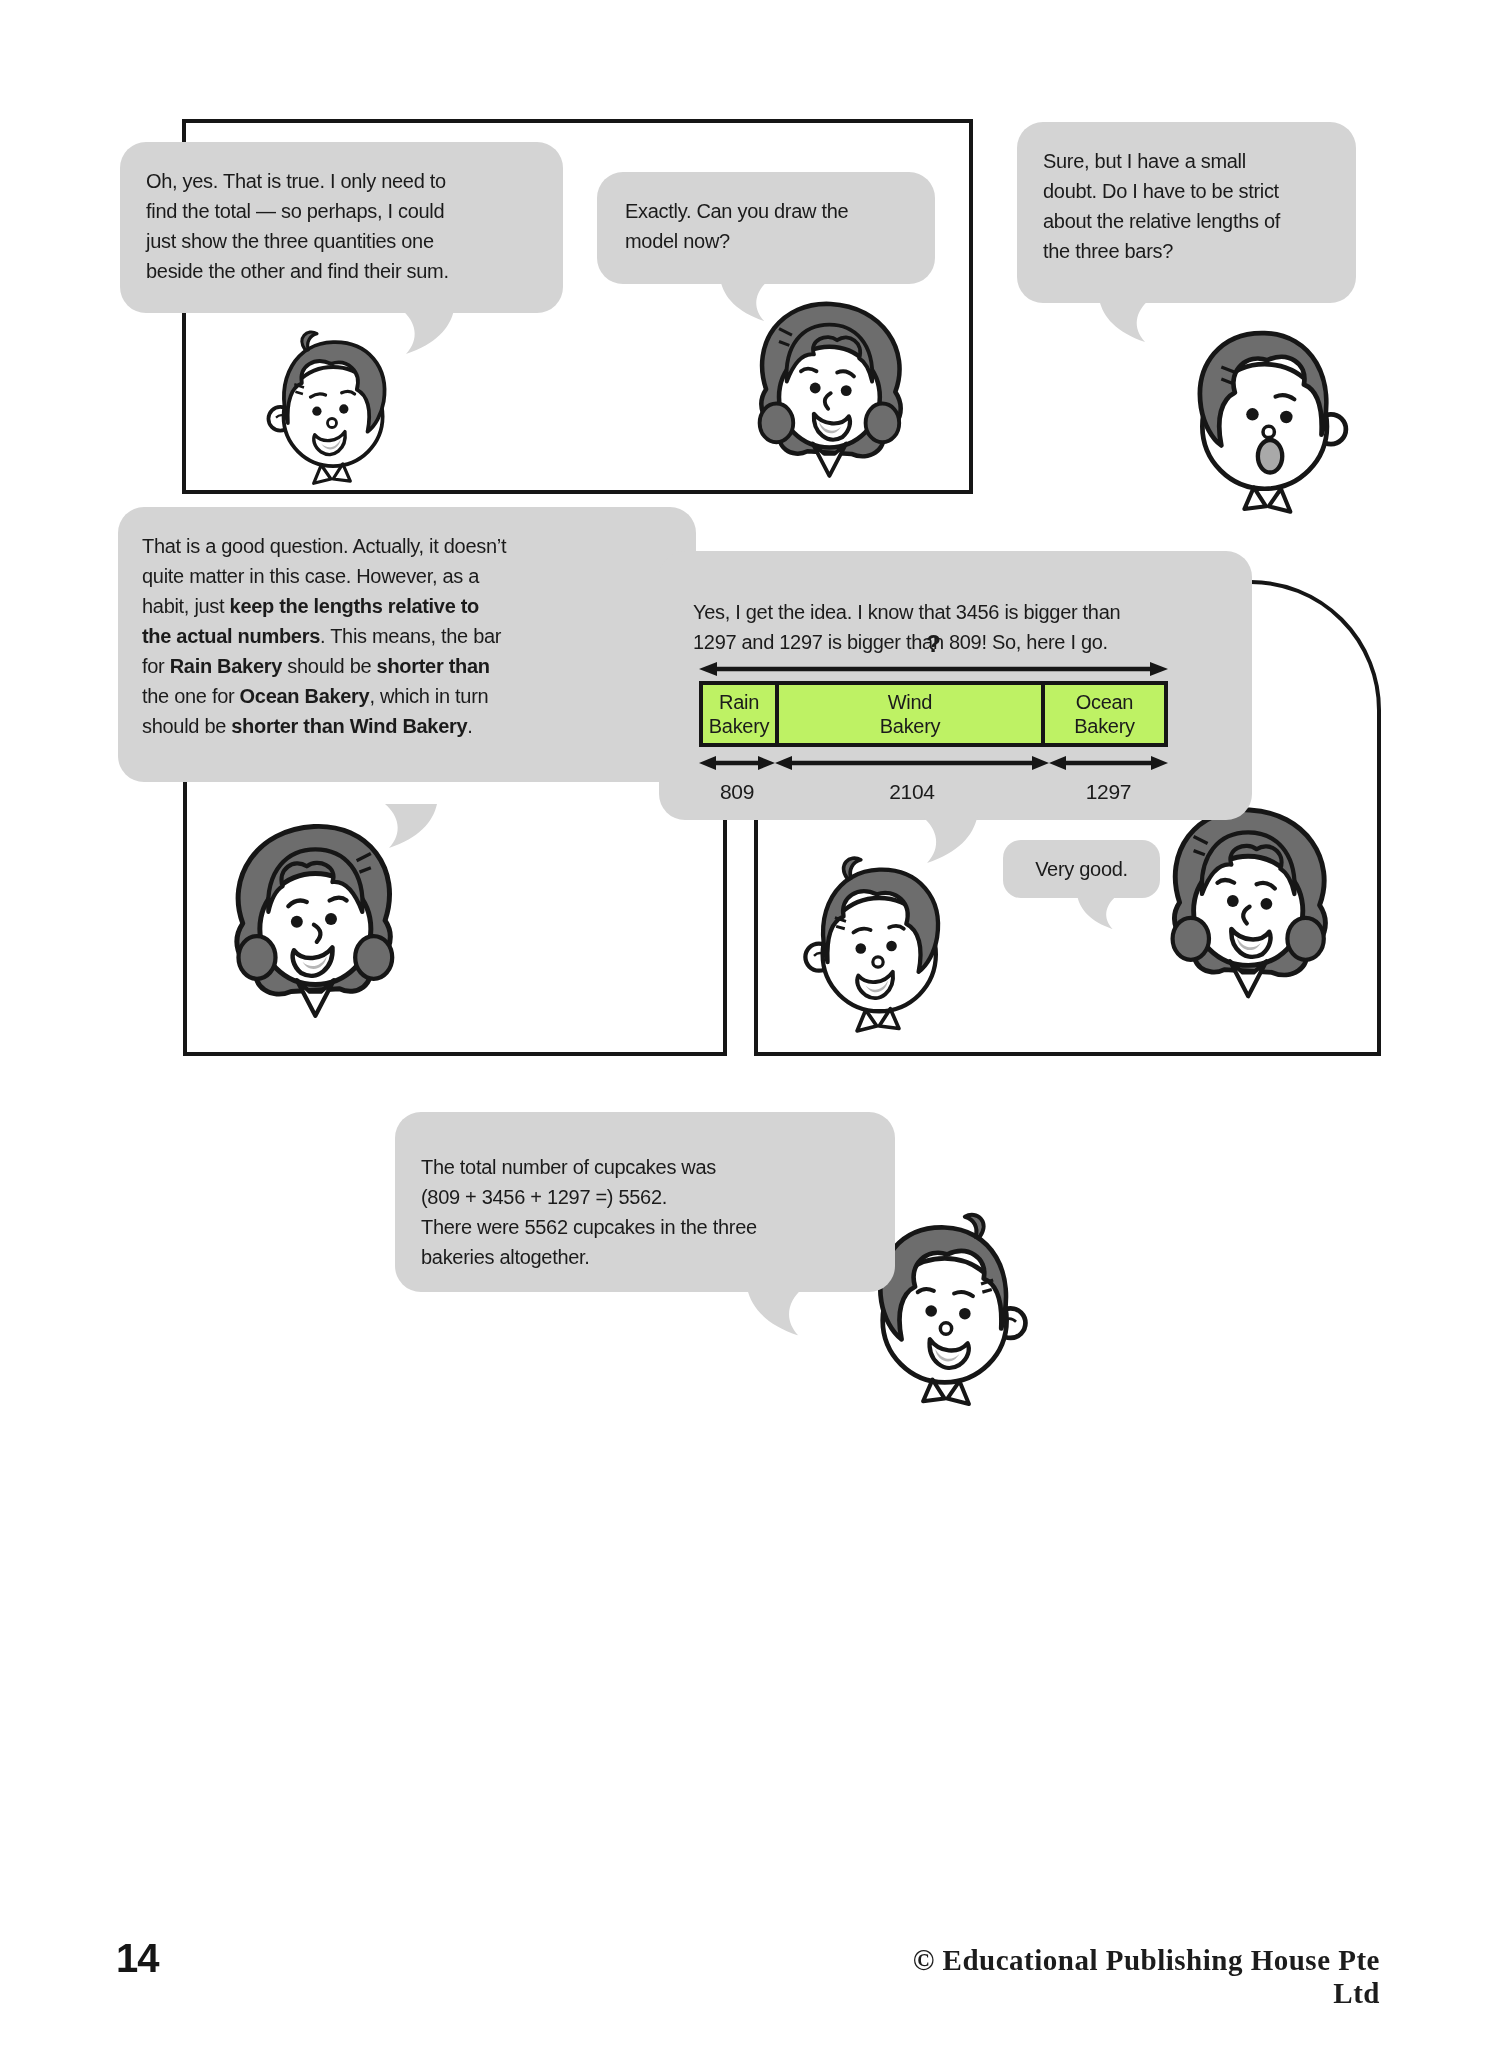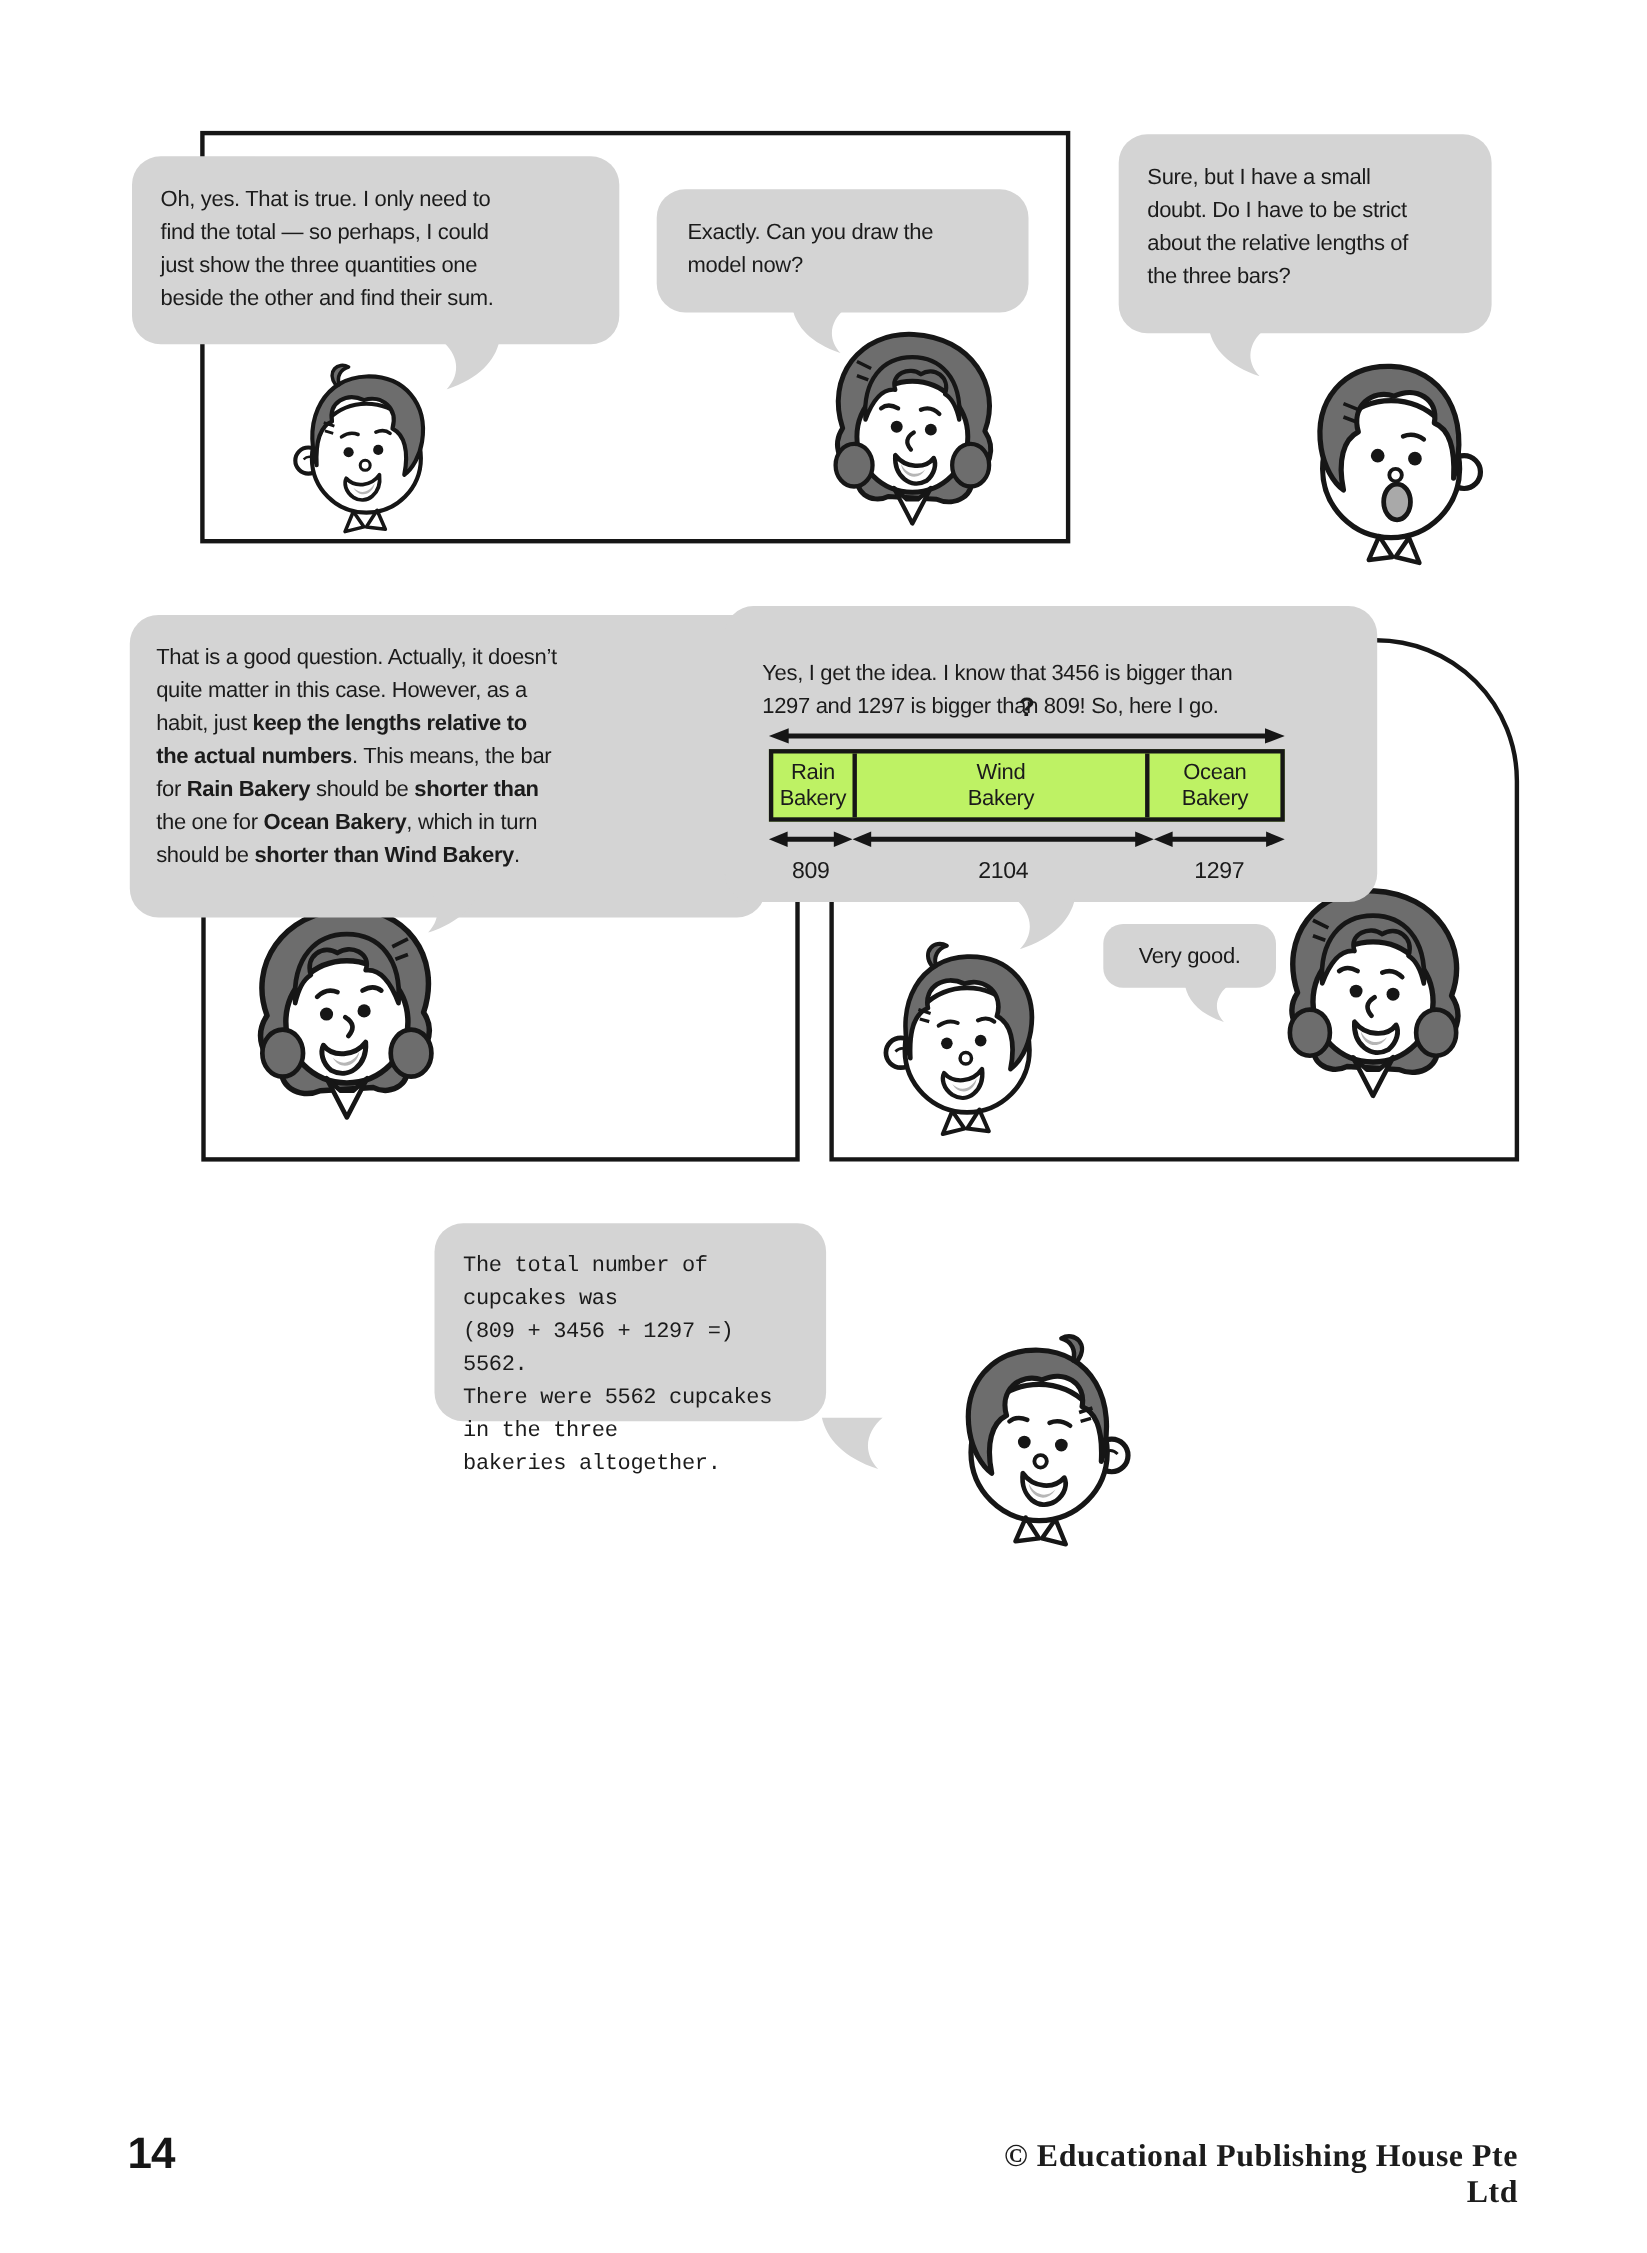--- a/index.html
+++ b/index.html
@@ -159,21 +159,21 @@
         <use href="#sym-tail"></use>
       </svg>
   </div>
 
   <div class="panel" style="left:183px; top:597px; width:544px; height:459px;"></div>
 
   <svg class="char" style="left:220px; top:806px; width:185px; height:226px;" viewBox="0 0 130 150">
       <use href="#sym-woman"></use>
     </svg>
 
-  <div class="bubble" style="left:118px; top:559px; width:578px; height:275px; padding:24px;"><span>That is a good question. Actually, it doesn’t
+  <div class="bubble" style="left:118px; top:507px; width:578px; height:275px; padding:24px;"><span>That is a good question. Actually, it doesn’t
 quite matter in this case. However, as a
 habit, just </span><span class="b">keep the lengths relative to
 the actual numbers</span><span>. This means, the bar
 for </span><span class="b">Rain Bakery</span><span> should be </span><span class="b">shorter than</span><span>
 the one for </span><span class="b">Ocean Bakery</span><span>, which in turn
 should be </span><span class="b">shorter than Wind Bakery</span><span>.</span></div>
   <div class="tail" style="left:378px; top:804px;">
     <svg width="62" height="44" viewBox="0 0 60 44">
         <use href="#sym-tail"></use>
       </svg>
@@ -243,21 +243,21 @@
   <div class="tail flip" style="left:1076px; top:895px;">
     <svg width="44" height="36" viewBox="0 0 60 44">
         <use href="#sym-tail"></use>
       </svg>
   </div>
 
   <svg class="char flip" style="left:852px; top:1210px; width:188px; height:202px;" viewBox="0 0 130 150">
       <use href="#sym-boy"></use>
     </svg>
 
-  <div class="bubble" style="left:395px; top:1112px; width:356px; height:180px; padding:24px 26px;font-family:Liberation Mono, monospace;">The total number of cupcakes was
+  <div class="bubble" style="left:395px; top:1112px; width:500px; height:180px; padding:40px 26px;">The total number of cupcakes was
 (809 + 3456 + 1297 =) 5562.
 There were 5562 cupcakes in the three
 bakeries altogether.</div>
   <div class="tail flip" style="left:745px; top:1288px;">
     <svg width="64" height="48" viewBox="0 0 60 44">
         <use href="#sym-tail"></use>
       </svg>
   </div>
 
   <div class="page-number">14</div>

